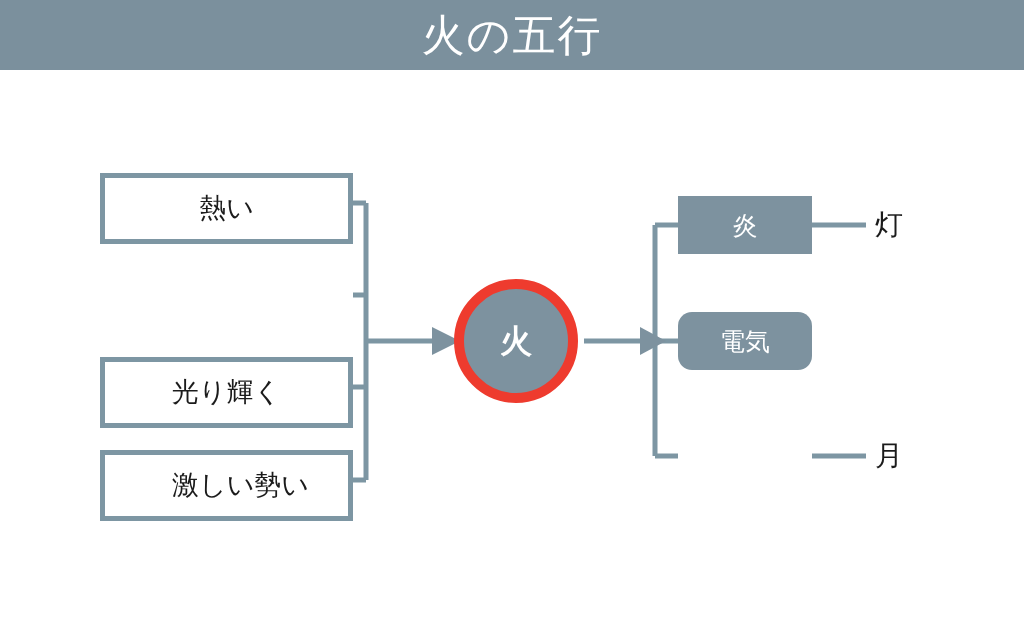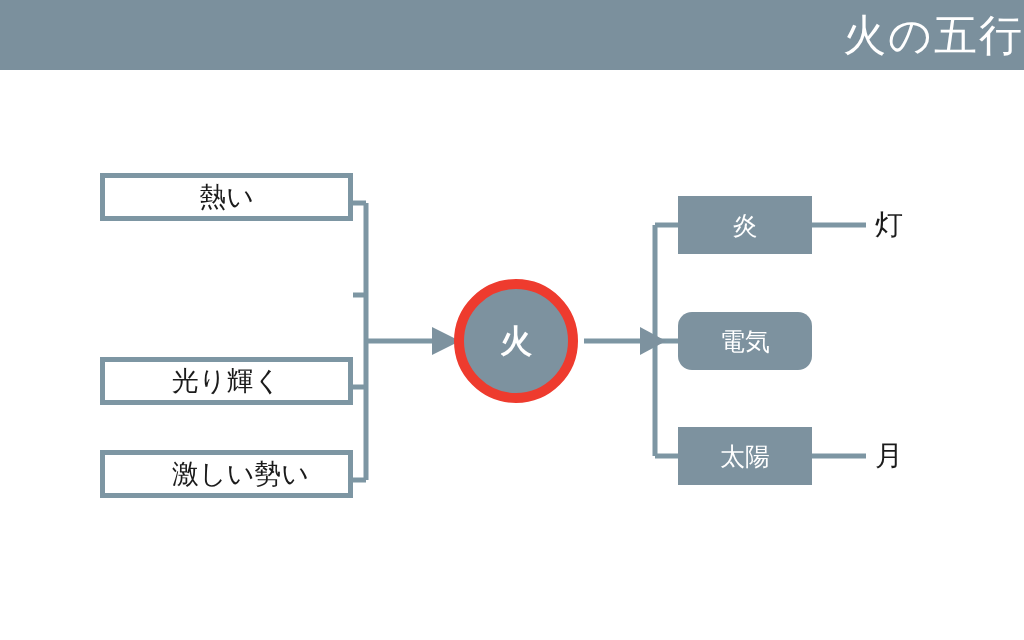--- a/index.html
+++ b/index.html
@@ -27,21 +27,21 @@
     height: 70px;
     background: #7b909d;
   }
   .header-title {
     position: absolute;
     left: 0;
     top: 0;
     width: 1024px;
     height: 56px;
     line-height: 70px;
-    text-align: right;
+    text-align: center;
     color: #ffffff;
     font-size: 43px;
     font-weight: 400;
     letter-spacing: 2px;
     white-space: nowrap;
   }
 
   
   .wire-layer {
     position: absolute;
@@ -49,21 +49,21 @@
     top: 0;
     width: 1024px;
     height: 640px;
   }
 
   
   .attr-box {
     position: absolute;
     box-sizing: border-box;
     width: 253px;
-    height: 48px;
+    height: 71px;
     background: #ffffff;
     border: 5px solid #7d96a3;
     display: flex;
     align-items: center;
     justify-content: center;
   }
   .attr-box .box-label {
     color: #1b1b1b;
     font-size: 27px;
     line-height: 1;
@@ -188,21 +188,18 @@
   <div class="center-node">
     <span class="node-label">火</span>
   </div>
 
   <div class="mani-box mani-1">
     <span class="box-label">炎</span>
   </div>
   <div class="mani-box mani-2">
     <span class="box-label">電気</span>
   </div>
-  <div class="mani-box mani-3">
-    <span class="box-label">太陽</span>
-  </div>
 
   <div class="leaf-label leaf-1">灯</div>
   <div class="leaf-label leaf-2">月</div>
 
 
 </div>
 
 </body></html>

